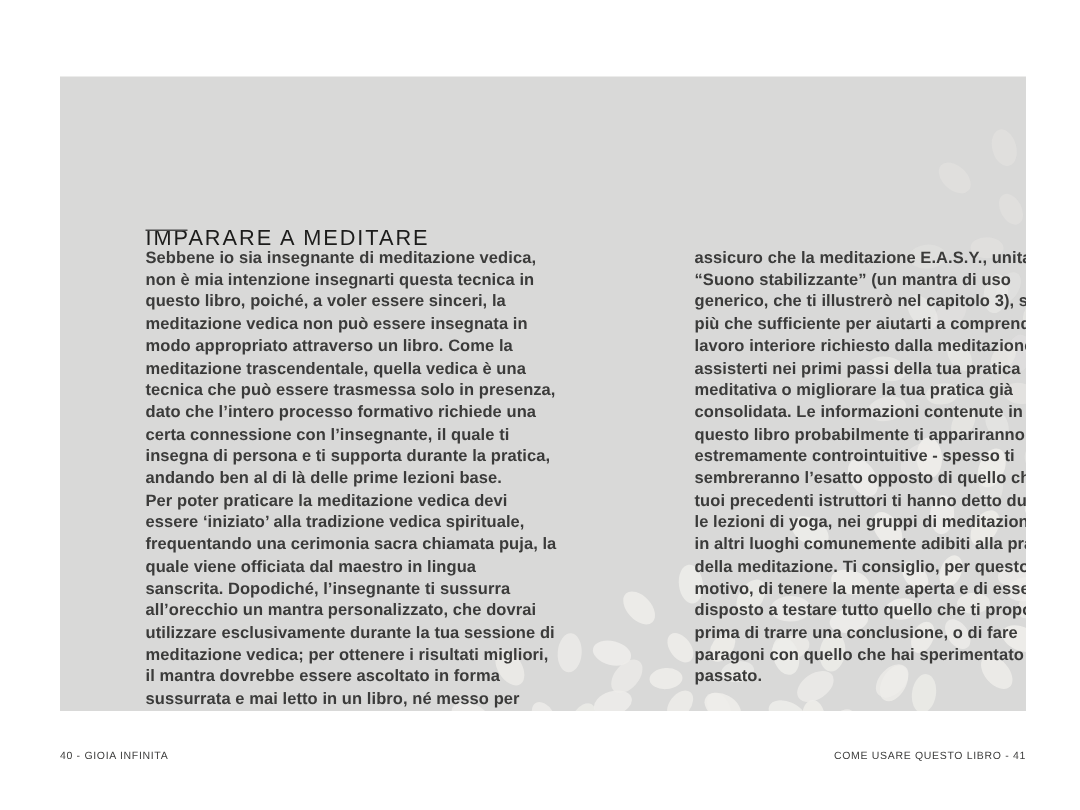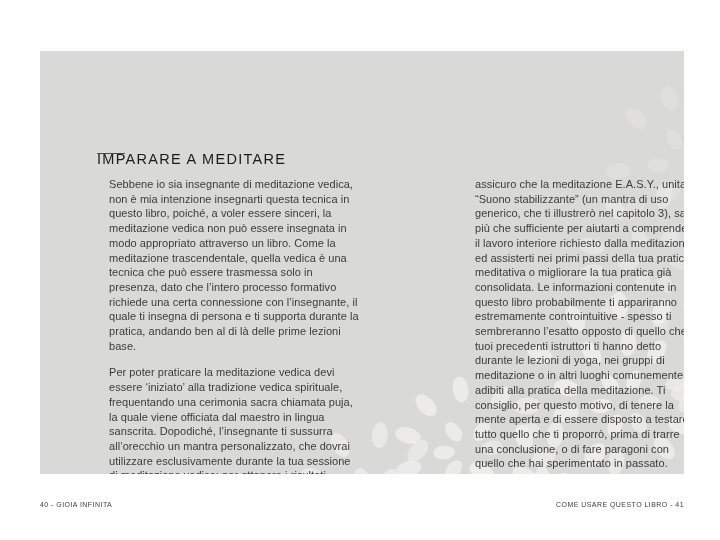--- a/index.html
+++ b/index.html
@@ -16,21 +16,21 @@
   .page-left,.page-right{position:absolute;top:0;height:423px;}
   .page-left{left:0;width:340px;}
   .page-right{left:340px;width:304px;}
   .title{position:absolute;left:57px;top:59px;
          font-size:14.5px;font-weight:normal;letter-spacing:1.3px;line-height:18.5px;
          color:var(--title-text);margin-top:40px;}
   .title-rule{position:absolute;left:57px;top:102px;width:28px;height:1px;
               background:var(--rule);}
   .col{position:absolute;top:114px;font-size:11px;line-height:14.7px;
        letter-spacing:0.05px;color:var(--body-text);}
-  .col p{margin:12px;}
+  .col p{margin:0;font-weight:bold;}
   .col-left{left:57px;width:274px;}
   .col-right{left:83px;width:250px;} 
   .footer{position:absolute;top:501px;font-size:7px;letter-spacing:0.45px;
           color:var(--footer-text);white-space:nowrap;}
   .footer-left{left:40px;}
   .footer-right{right:36px;text-align:right;}
 </style>
 </head>
 <body>
 

